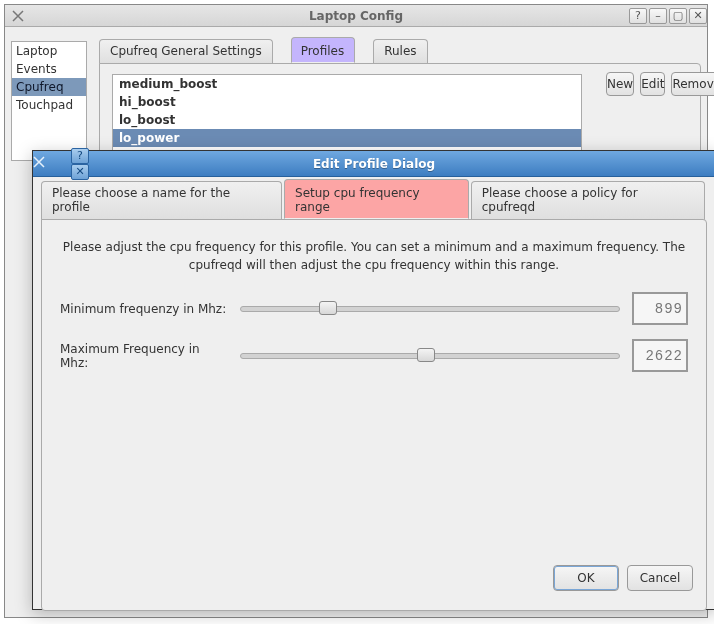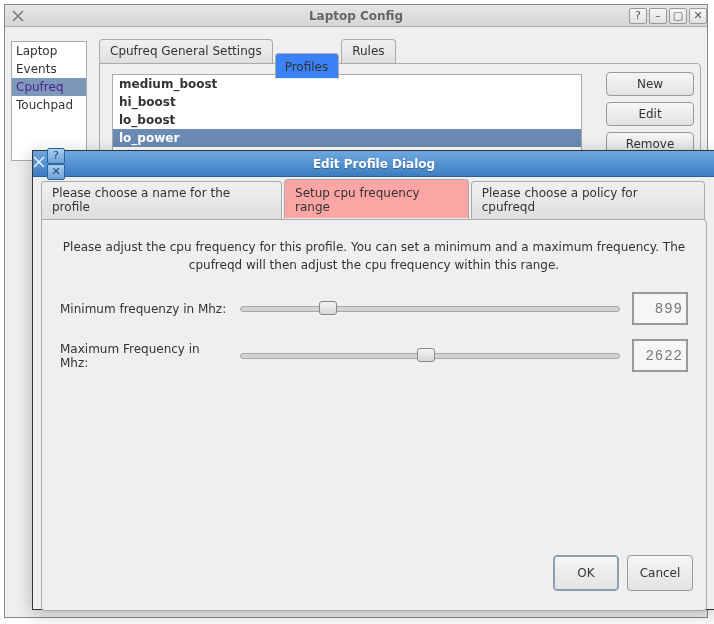--- a/index.html
+++ b/index.html
@@ -64,44 +64,44 @@
     width: 76px; height: 120px;
     background: #fff;
     border: 1px solid #aaa;
   }
   .sidebar-item {
     padding: 2px 4px;
     color: #333;
   }
   .sidebar-item.selected {
     background: #7d99ba;
-    color: #4c1d95;
+    color: #0f172a;
   }
   .content-tabs {
     position: absolute;
     left: 88px; top: 8px; right: 0;
   }
   .tabstrip {
-    display: flex; gap: 0;
+    display: flex; gap: 16px;
     position: relative;
   }
   .tab {
     border: 1px solid #aaa;
     border-bottom: none;
     padding: 4px 10px;
     background: linear-gradient(#f0f0f0,#dedede);
     border-radius: 4px 4px 0 0;
     margin-right: 2px;
     color: #333;
     position: relative;
     top: 2px;
   }
   .tab.active {
-    background: #3b82f6;
-    top: 16px;
+    background: #c4b5fd;
+    top: 0;
     padding-top: 6px;
     z-index: 2;
     border-bottom: 1px solid #efefef;
     padding-left: 9px;
   }
   .tab-pane {
     border: 1px solid #aaa;
     border-radius: 0 4px 4px 4px;
     padding: 10px;
     position: relative;
@@ -122,21 +122,21 @@
     color: #333;
   }
   .profile-list .row.selected {
     background: #6b8bb4;
     color: #fff;
   }
   .side-buttons {
     position: absolute;
     top: 8px; right: 6px;
     width: 88px;
-    display:flex; flex-direction:column; gap:6px;
+    display:flex; flex-direction:row; gap:6px;
   }
   .kbtn {
     height: 24px;
     border: 1px solid #999;
     border-radius: 4px;
     background: linear-gradient(#f6f6f6,#e2e2e2);
     display:flex;align-items:center;justify-content:center;
     color:#333;
   }
   
@@ -148,20 +148,21 @@
     background: #efefef;
     box-shadow: 0 4px 16px rgba(0,0,0,.25);
   }
   .dlg-titlebar {
     height: 26px;
     background: linear-gradient(#6fa8e0, #3d7dc1);
     border-bottom: 1px solid #27609b;
     display:flex; align-items:center;
     position:relative;
     color:#fff;
+    gap:24px;
   }
   .dlg-titlebar .title-text {
     position:absolute; left:0; right:0; text-align:center;
     font-weight:bold;
     text-shadow: 0 1px 0 rgba(0,0,0,.3);
   }
   .dlg-titlebar .tb-icon { color:#eaf3fc; }
   .dlg-titlebar .win-btn {
     border: 1px solid #2b64a2;
     background: linear-gradient(#a9cdee,#6ea2d6);
@@ -234,21 +235,21 @@
     font-size: 14px;
     letter-spacing: 1px;
     color:#777;
     display:flex; align-items:center; justify-content:flex-end;
     padding: 0 3px;
   }
   .dlg-buttons {
     position:absolute; right: 14px; bottom: 10px;
     display:flex; gap:8px;
   }
-  .dlg-buttons .kbtn { width: 66px; height: 36px; }
+  .dlg-buttons .kbtn { width: 66px; height: 26px; }
   .dlg-buttons .kbtn.default {
     box-shadow: 0 0 0 1px #7aa6d6 inset;
   }
 </style>
 </head>
 <body>
 
 <div class="window main-window">
   <div class="titlebar">
     <div class="tb-icon">

